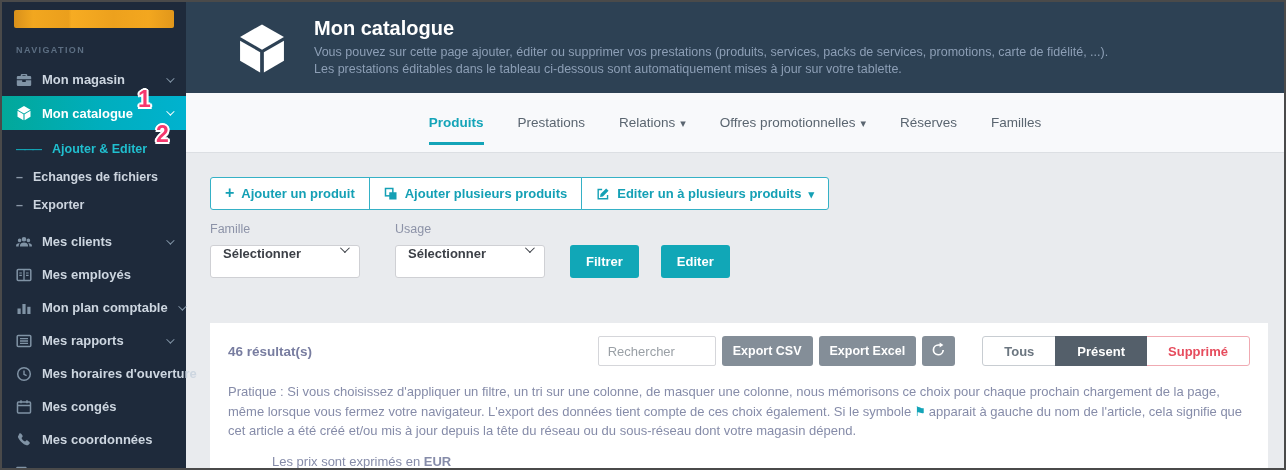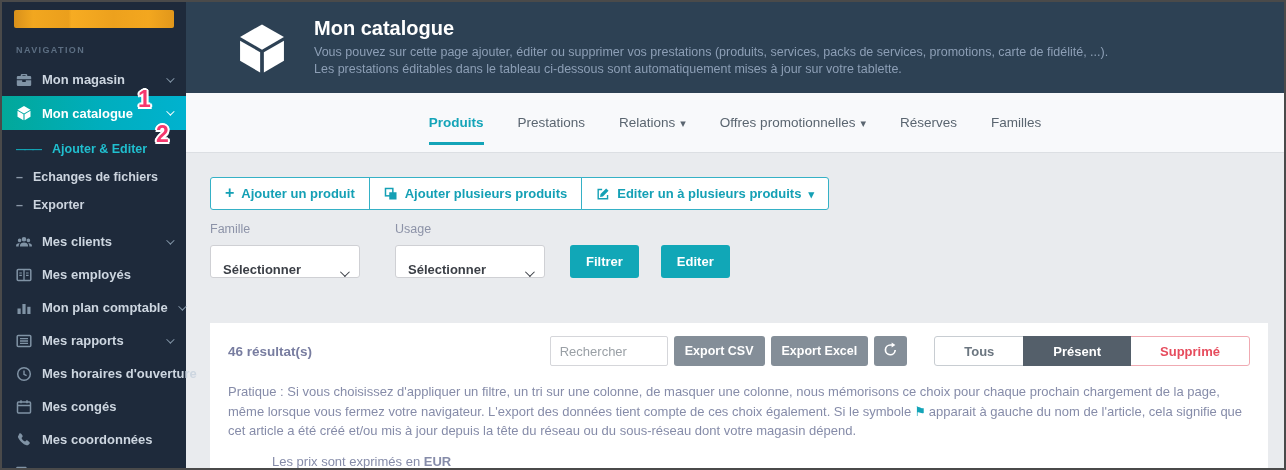--- a/index.html
+++ b/index.html
@@ -92,21 +92,21 @@
   .plus-icon::before { content:"+"; font-size:16px; font-weight:bold; line-height:10px; }
   .bicon { width:14px; height:14px; display:inline-flex; }
   .bicon svg { width:100%; height:100%; }
   .caret-glyph::after { content:"▾"; font-size:11px; }
   
   .filters { display:flex; align-items:flex-end; margin-top:12px; }
   .filter-col { display:flex; flex-direction:column; }
   .filter-label { font-size:12.5px; color:#8d93a8; margin-bottom:9px; }
   .select {
     width:150px; height:33px; background:#fff; border:1px solid #cfd0d4; border-radius:3px;
-    display:flex; align-items:flex-end; padding:0 12px; font-size:13px; font-weight:600;
+    display:flex; align-items:flex-start; padding:0 12px; font-size:13px; font-weight:600;
     color:#3b3f46; cursor:pointer;
   }
   .select .sel-chev {
     margin-left:auto; width:7px; height:7px;
     border-right:1.7px solid #3b3f46; border-bottom:1.7px solid #3b3f46;
     transform:rotate(45deg) translateY(-2px);
   }
   .btn-solid {
     height:33px; min-width:68px; padding:0 16px; background:#11a7b7; color:#fff;
     border:none; border-radius:3px; font-size:13px; font-weight:bold; cursor:pointer;
@@ -124,21 +124,21 @@
   .search-input::placeholder { color:#9aa0a6; }
   .btn-gray {
     height:30px; padding:0 11px; margin-left:6px; background:#848e98; color:#fff;
     border:none; border-radius:3px; font-size:12.5px; font-weight:bold; cursor:pointer;
     display:inline-flex; align-items:center; font-family:inherit; white-space:nowrap;
   }
   .btn-refresh { width:33px; justify-content:center; padding:0; }
   .btn-refresh svg { width:15px; height:15px; }
   .segmented { display:inline-flex; margin-left:27px; }
   .seg {
-    height:30px; padding:0 29px; font-size:13px; font-weight:bold; cursor:pointer;
+    height:30px; padding:0 21px; font-size:13px; font-weight:bold; cursor:pointer;
     display:inline-flex; align-items:center; background:#fff; color:#6b7680;
     border:1px solid #c8cdd2; font-family:inherit; white-space:nowrap;
   }
   .seg + .seg { margin-left:-1px; }
   .seg:first-child { border-radius:3px 0 0 3px; }
   .seg:last-child { border-radius:0 3px 3px 0; }
   .seg.active { background:#545f6a; border-color:#545f6a; color:#fff; z-index:1; }
   .seg.danger { color:#e64c5d; border-color:#f0aab2; }
   
   .info-text { margin-top:16px; font-size:13px; line-height:19.5px; color:#868ca9; max-width:1030px; }

